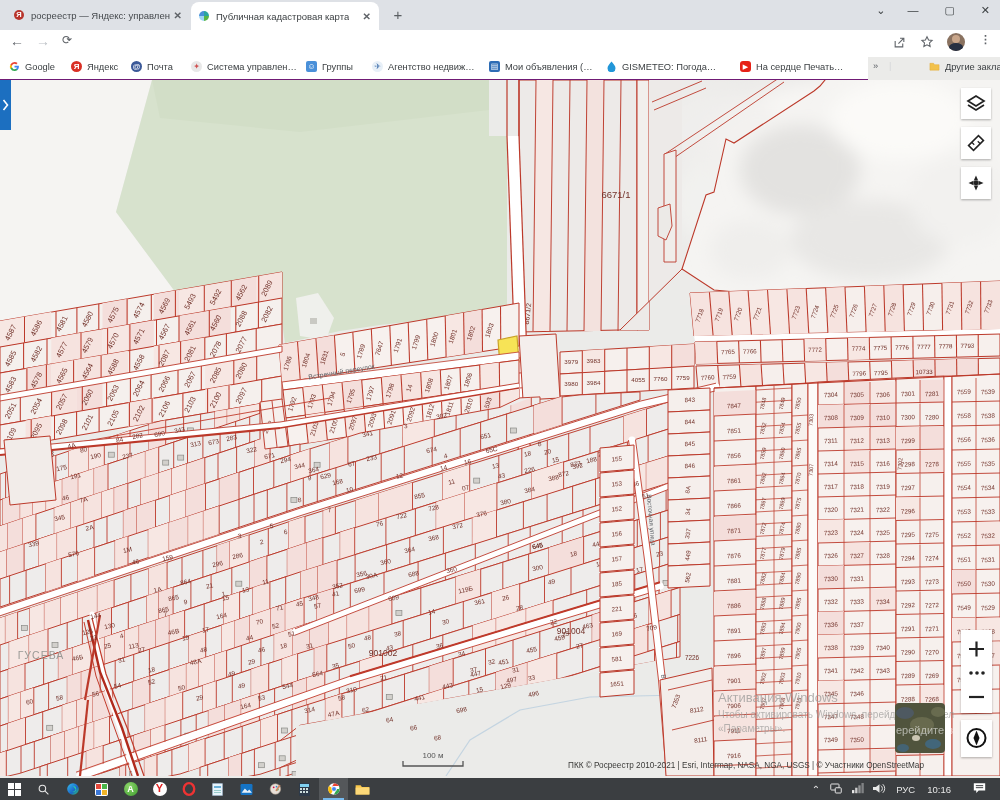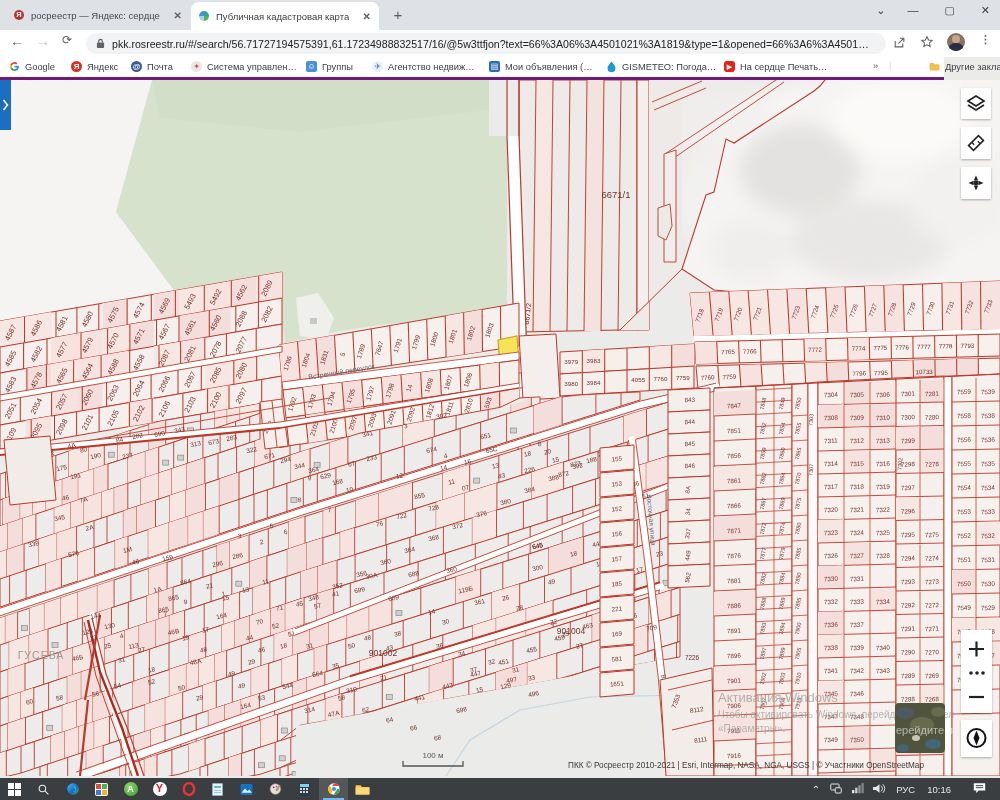--- a/index.html
+++ b/index.html
@@ -9,59 +9,52 @@
 .tab-active{position:absolute;left:191px;top:2px;width:188px;height:28px;background:#fff;border-radius:8px 8px 0 0;display:flex;align-items:center;padding:8px 8px;color:#3c4043;font-size:9.5px}
 .fav{width:10px;height:10px;border-radius:50%;margin-right:7px;flex:none}
 .tabx{margin-left:auto;color:#5f6368;font-size:10px;font-weight:bold}
 #newtab{position:absolute;left:389px;top:6px;width:18px;height:18px;color:#5a5e62;font-size:15px;text-align:center;line-height:17px}
 #winbtns{position:absolute;right:8px;top:4px;color:#3c4043;font-size:11px;letter-spacing:0}
 
 #toolbar{position:absolute;left:0;top:30px;width:1000px;height:27px;background:#fff}
 .navic{position:absolute;top:3px;color:#5f6368;font-size:14px}
 #omnibox{position:absolute;left:86px;top:3px;width:800px;height:21px;background:#f1f3f4;border-radius:11px;display:flex;align-items:center;color:#202124;font-size:10.6px;padding:0 10px}
 
-#bookmarks{position:absolute;left:0;top:57px;width:944px;height:23px;background:#fff;border-bottom:3px solid #701a75;font-size:9.3px;color:#3c4043}
+#bookmarks{position:absolute;left:0;top:57px;width:868px;height:23px;background:#fff;border-bottom:1px solid #701a75;font-size:9.3px;color:#3c4043}
 .bm{position:absolute;top:4px;display:flex;align-items:center;white-space:nowrap}
 .bmi{width:11px;height:11px;margin-right:5px;flex:none;border-radius:2px;display:inline-block;text-align:center;line-height:11px;font-size:8px;color:#fff}
 
 #taskbar{position:absolute;left:0;top:778px;width:1000px;height:22px;background:#3b3e41;display:flex;align-items:center}
 .tbi{width:29px;height:22px;display:flex;align-items:center;justify-content:center;flex:none;position:relative}
 .tray{color:#e8e8e8;font-size:9px}
 </style></head><body>
 
 <div id="tabstrip"></div>
 <div class="tab-inactive">
     <span class="fav" style="background:#b8342c;color:#fff;text-align:center;line-height:10px;font-size:7.5px;font-weight:bold">Я</span>
-    <span style="overflow:hidden;text-overflow:ellipsis;white-space:nowrap">росреестр — Яндекс: сердце</span>
+    <span style="overflow:hidden;text-overflow:ellipsis;white-space:nowrap">росреестр — Яндекс: управлен</span>
     <span class="tabx">✕</span>
   </div>
 <div class="tab-active">
 <svg class="fav" viewBox="0 0 10 10" style="border-radius:0">
       <path d="M5 0 A5 5 0 0 1 10 5 L5 5 Z" fill="#2aa5a0"></path>
       <path d="M5 5 L10 5 A5 5 0 0 1 5 10 Z" fill="#58b647"></path>
       <path d="M5 5 L5 10 A5 5 0 0 1 0 5 Z" fill="#9fd5f5"></path>
       <path d="M0 5 A5 5 0 0 1 5 0 L5 5 Z" fill="#4a90d9"></path>
     </svg>
 <span style="overflow:hidden;white-space:nowrap">Публичная кадастровая карта</span>
     <span class="tabx">✕</span>
   </div>
 <div id="newtab">+</div>
 <div id="winbtns"><span style="margin-right:22px">⌄</span><span style="margin-right:26px">—</span><span style="margin-right:26px">▢</span><span style="margin-right:2px">✕</span></div>
 
 <div id="toolbar">
 <span class="navic" style="left:10px;font-weight:bold">←</span>
 <span class="navic" style="left:36px;color:#bdc1c6;font-weight:bold">→</span>
 <span class="navic" style="left:62px;font-size:12px">⟳</span>
-<div id="omnibox">
-      <svg width="9" height="11" viewBox="0 0 10 12" style="margin-right:7px;flex:none">
-        <rect x="1" y="5" width="8" height="6" rx="1" fill="#5f6368"></rect>
-        <path d="M3 5 V3.5 A2 2 0 0 1 7 3.5 V5" fill="none" stroke="#5f6368" stroke-width="1.4"></path>
-      </svg>
-<span style="overflow:hidden;white-space:nowrap">pkk.rosreestr.ru/#/search/56.71727194575391,61.17234988832517/16/@5w3ttfjon?text=66%3A06%3A4501021%3A1819&amp;type=1&amp;opened=66%3A6%3A4501…</span>
-    </div>
 <svg class="abs" style="left:893px;top:6px" width="13" height="13" viewBox="0 0 24 24" fill="none" stroke="#5f6368" stroke-width="2">
       <path d="M4 9 v11 h14 v-6"></path>
       <path d="M10 14 L20 4 M13 4 h7 v7"></path>
     </svg>
 <svg class="abs" style="left:920px;top:5px" width="14" height="14" viewBox="0 0 24 24" fill="none" stroke="#5f6368" stroke-width="1.8">
       <path d="M12 3 l2.7 5.6 6.1.8-4.5 4.3 1.1 6-5.4-2.9-5.4 2.9 1.1-6L3.2 9.4l6.1-.8Z"></path>
     </svg>
 <div class="abs" style="left:947px;top:2.5px;width:18px;height:18px;border-radius:50%;background:#8a7260;overflow:hidden">
       <div style="width:8px;height:8px;border-radius:50%;background:#c9a68a;margin:2px auto 0"></div>
       <div style="width:14px;height:8px;border-radius:50% 50% 0 0;background:#273042;margin:0 auto"></div>
@@ -78,21 +71,21 @@
       </svg>Google</span>
 <span class="bm" style="left:71px"><span class="bmi" style="background:#d93025;border-radius:50%;font-weight:bold">Я</span>Яндекс</span>
 <span class="bm" style="left:131px"><span class="bmi" style="background:#3b5998;border-radius:50%">@</span>Почта</span>
 <span class="bm" style="left:191px"><span class="bmi" style="background:#e8e8e8;color:#d05050;border-radius:50%">✦</span>Система управлен…</span>
 <span class="bm" style="left:306px"><span class="bmi" style="background:#4a90d9;border-radius:2px">☺</span>Группы</span>
 <span class="bm" style="left:372px"><span class="bmi" style="background:#e8f0f8;color:#4a78b0;border-radius:50%">✈</span>Агентство недвиж…</span>
 <span class="bm" style="left:489px"><span class="bmi" style="background:#2d6cb5;border-radius:2px">▤</span>Мои объявления (…</span>
 <span class="bm" style="left:606px"><span class="bmi" style="background:#fff"><svg width="11" height="11" viewBox="0 0 11 11">
           <path d="M5.5 0.5 C7.5 3 9.5 5 9.5 7.2 A4 4 0 0 1 1.5 7.2 C1.5 5 3.5 3 5.5 0.5 Z" fill="#2196d8"></path>
         </svg></span>GISMETEO: Погода…</span>
-<span class="bm" style="left:724px"><span class="bmi" style="background:#e62117;border-radius:3px;font-size:7px">▶</span>На сердце Печать…</span>
+<span class="bm" style="left:740px"><span class="bmi" style="background:#e62117;border-radius:3px;font-size:7px">▶</span>На сердце Печать…</span>
 <span class="bm" style="left:873px;color:#5f6368">»</span>
 <span class="bm" style="left:889px;color:#d5d7d9">|</span>
 <span class="bm" style="left:929px"><svg class="bmi" viewBox="0 0 12 12">
         <path d="M1 2.5 h4 l1 1.5 h5 v6 h-10 Z" fill="#f2c14a" stroke="#e0a93a" stroke-width="0.5"></path>
       </svg>Другие закладки</span>
 </div>
 
 <svg width="1000" height="696" viewBox="0 0 1000 696" style="position:absolute;left:0;top:80px">
     <defs>
       <filter id="blur8" x="-40%" y="-40%" width="180%" height="180%">

